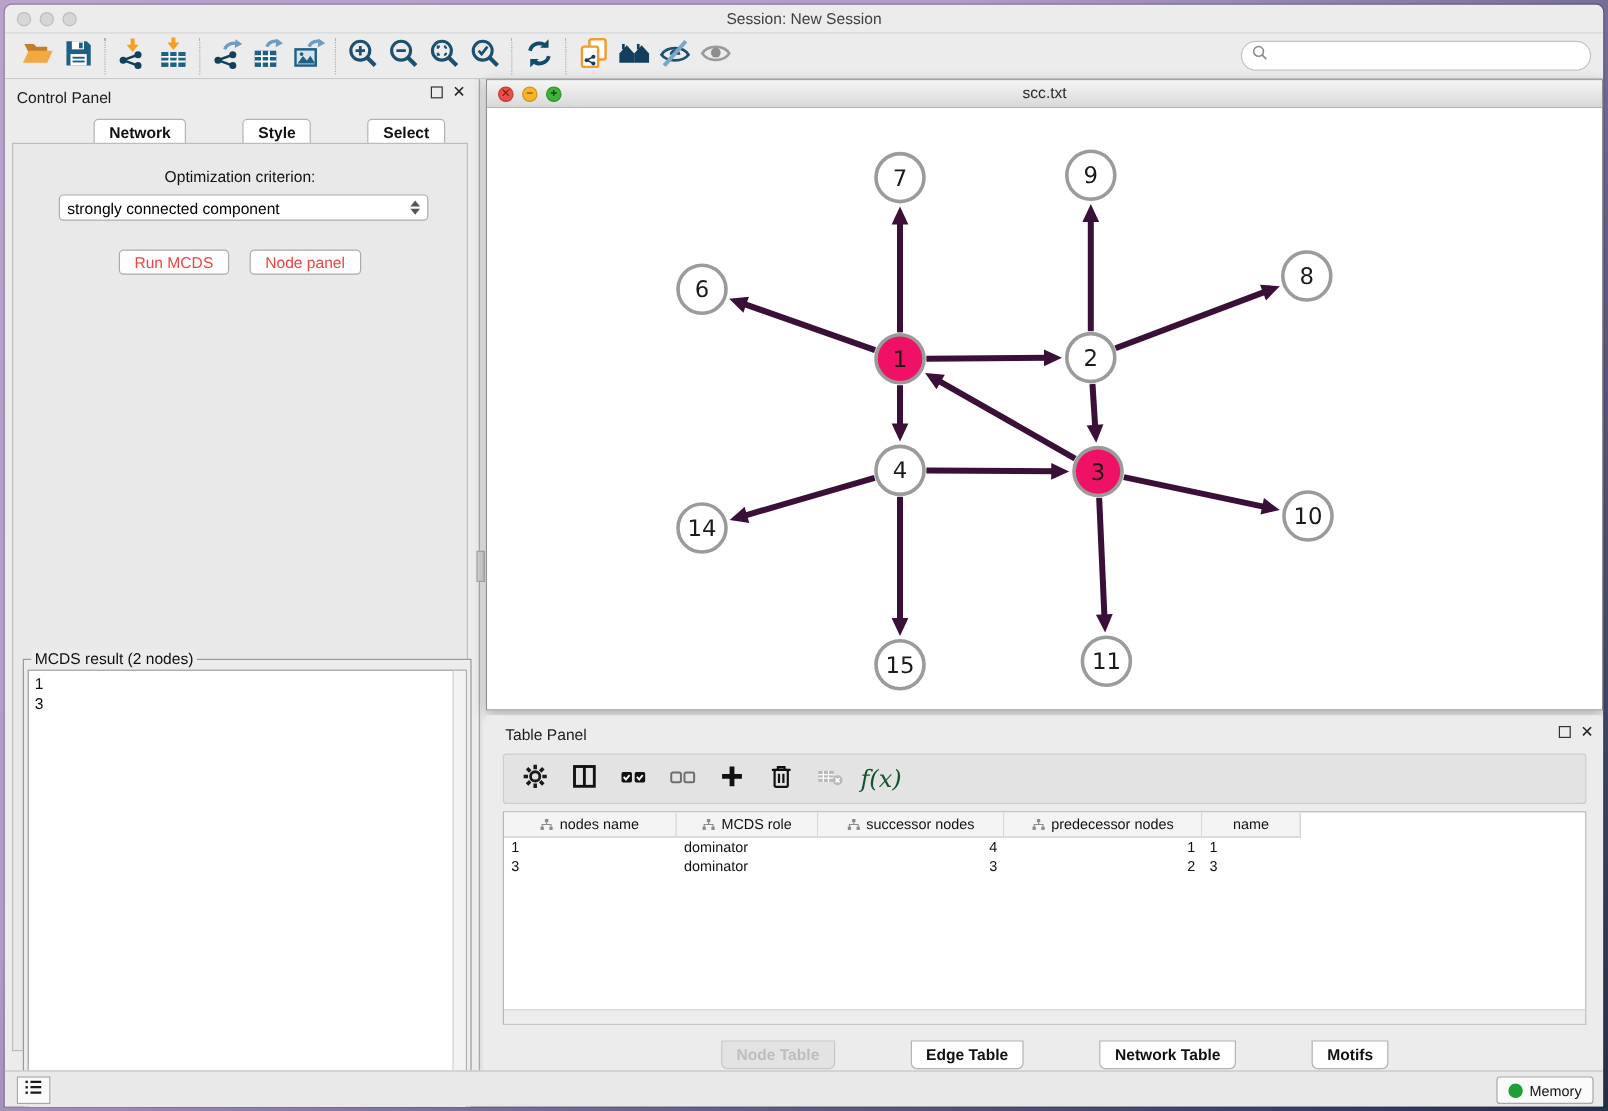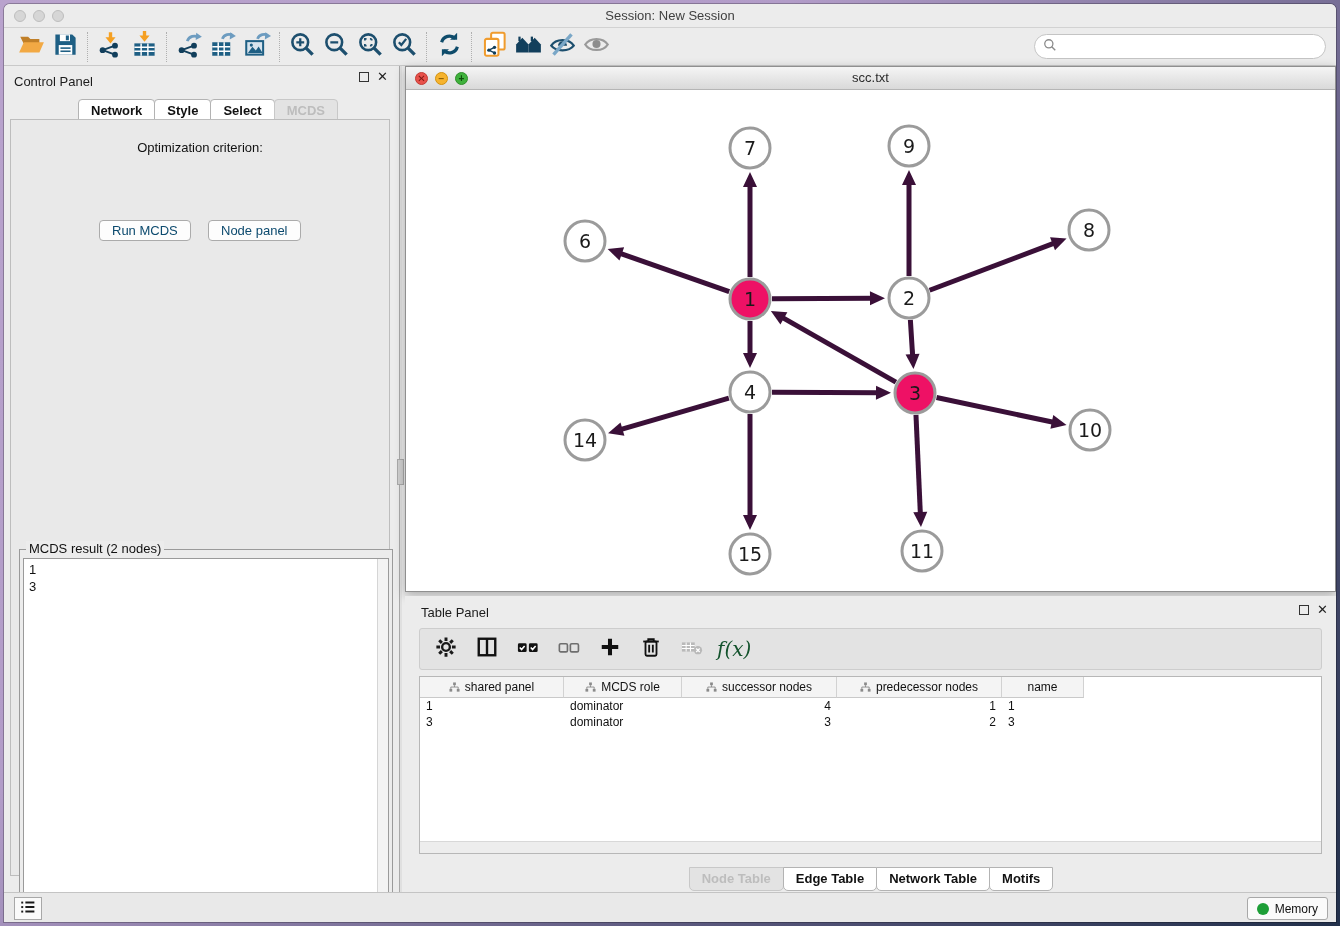--- a/index.html
+++ b/index.html
@@ -32,40 +32,40 @@
     border:1px solid #c4c4c4; border-radius:13px; display:flex; align-items:center; padding:0 8px; }
   .searchbox svg { width:14px; height:14px; }
   .searchbox input { border:none; outline:none; flex:1; font-size:12px; margin-left:5px; background:transparent; }
 
   
   .panel-title { font-size:13px; color:#1c1c1c; }
   .win-ctrls { position:absolute; right:8px; top:6px; display:flex; gap:8px; align-items:center; }
   .float-box { width:10px; height:10px; border:1.6px solid #333; }
   .close-x { font-size:13px; font-weight:bold; color:#222; line-height:10px; }
 
-  .tabs { display:flex; }
+  .tabs { display:flex;gap:48px; }
   .tab { border:1px solid #b3b3b3; background:#fff; color:#111; font-size:13px; font-weight:bold;
     padding:3px 12px 4px; border-radius:4px 4px 0 0; margin-right:-1px; cursor:default; }
   .tab.active { background:#e3e3e3; color:#bdbdbd; border-color:#c8c8c8; }
-  .tabs-bottom .tab { border-radius:0 0 5px 5px; }
+  .tabs-bottom .tab { border-radius:0 0 5px 5px;margin-left:16px; }
 
   
   .control-panel { left:0; top:62px; width:392px; height:814px; background:#ececec; }
   .cp-tabs { position:absolute; left:74px; top:33px; }
   .cp-content { position:absolute; left:6px; top:53px; width:380px; height:757px;
     border:1px solid #bdbdbd; background:#e9e9e9; }
   .opt-label { position:absolute; left:0; top:20px; width:100%; text-align:center; font-size:13px; color:#111; }
   .dropdown { position:absolute; left:38px; top:42px; width:308px; height:22px; background:#fff;
     border:1px solid #adadad; border-radius:4px; display:flex; align-items:center; padding:0 6px; font-size:13px; }
   .dd-stepper { margin-left:auto; display:flex; flex-direction:column; gap:2px; }
   .dd-stepper i { width:0; height:0; border-left:4px solid transparent; border-right:4px solid transparent; display:block; }
   .dd-up { border-bottom:5px solid #555; }
   .dd-down { border-top:5px solid #555; }
   .btn { position:absolute; height:21px; background:#fdfdfd; border:1px solid #ababab; border-radius:4px;
-    font-size:13px; color:#0c4a6e; text-align:center; line-height:19px; padding:0 12px; cursor:default;margin-top:12px; }
+    font-size:13px; color:#ef4444; text-align:center; line-height:19px; padding:0 12px; cursor:default; }
   .result-group { position:absolute; left:8px; top:429px; width:374px; height:380px;
     border:1px solid #9a9a9a; background:#ececec; }
   .result-legend { position:absolute; left:6px; top:-9px; background:#ececec; padding:0 3px; font-size:13px; color:#111; }
   .result-area { position:absolute; left:3px; top:8px; right:3px; bottom:3px; background:#fff;
     border:1px solid #9a9a9a; font-size:13px; color:#111; padding:2px 5px; white-space:pre-line; line-height:17px; }
   .result-scroll { position:absolute; right:0; top:0; bottom:0; width:11px; background:#f3f3f3; border-left:1px solid #d5d5d5; }
 
   
   .vsplit { left:395px; top:62px; width:3px; height:826px; background:#e0e0e0; border-left:1px solid #a9a9a9; }
   .vsplit-handle { left:393px; top:455px; width:7px; height:26px; background:#cfcfcf; border:1px solid #aaa; }
@@ -279,20 +279,27 @@
       <span class="close-x">✕</span>
     </div>
     <div class="tabs cp-tabs" id="cp-tabs">
         <div class="tab">Network</div>
         <div class="tab">Style</div>
         <div class="tab">Select</div>
         <div class="tab active">MCDS</div>
       </div>
     <div class="cp-content">
       <div class="opt-label">Optimization criterion:</div>
+      <div class="dropdown">
+        <span>strongly connected component</span>
+        <span class="dd-stepper">
+            <i class="dd-up"></i>
+            <i class="dd-down"></i>
+          </span>
+      </div>
       <div class="btn" style="left:88px;top:88px">Run MCDS</div>
       <div class="btn" style="left:197px;top:88px">Node panel</div>
       <div class="result-group">
         <div class="result-legend">MCDS result (2 nodes)</div>
         <div class="result-area" id="result-area">1
 3
           <div class="result-scroll"></div>
         </div>
       </div>
     </div>
@@ -427,21 +434,21 @@
             <span style="display: flex;">
               <svg viewBox="0 0 24 24">
                 <g fill="#8a8a8a">
                   <rect x="9" y="1" width="6" height="6"></rect>
                   <rect x="1" y="15" width="6" height="6"></rect>
                   <rect x="17" y="15" width="6" height="6"></rect>
                 </g>
                 <path d="M12 7v4M4 15v-4h16v4" stroke="#8a8a8a" stroke-width="2" fill="none"></path>
               </svg>
             </span>
-            <span>shared panel</span>
+            <span>nodes name</span>
           </div>
           <div class="gt-hcell" style="width: 118px; text-align: right;">
             <span style="display: flex;">
               <svg viewBox="0 0 24 24">
                 <g fill="#8a8a8a">
                   <rect x="9" y="1" width="6" height="6"></rect>
                   <rect x="1" y="15" width="6" height="6"></rect>
                   <rect x="17" y="15" width="6" height="6"></rect>
                 </g>
                 <path d="M12 7v4M4 15v-4h16v4" stroke="#8a8a8a" stroke-width="2" fill="none"></path>

